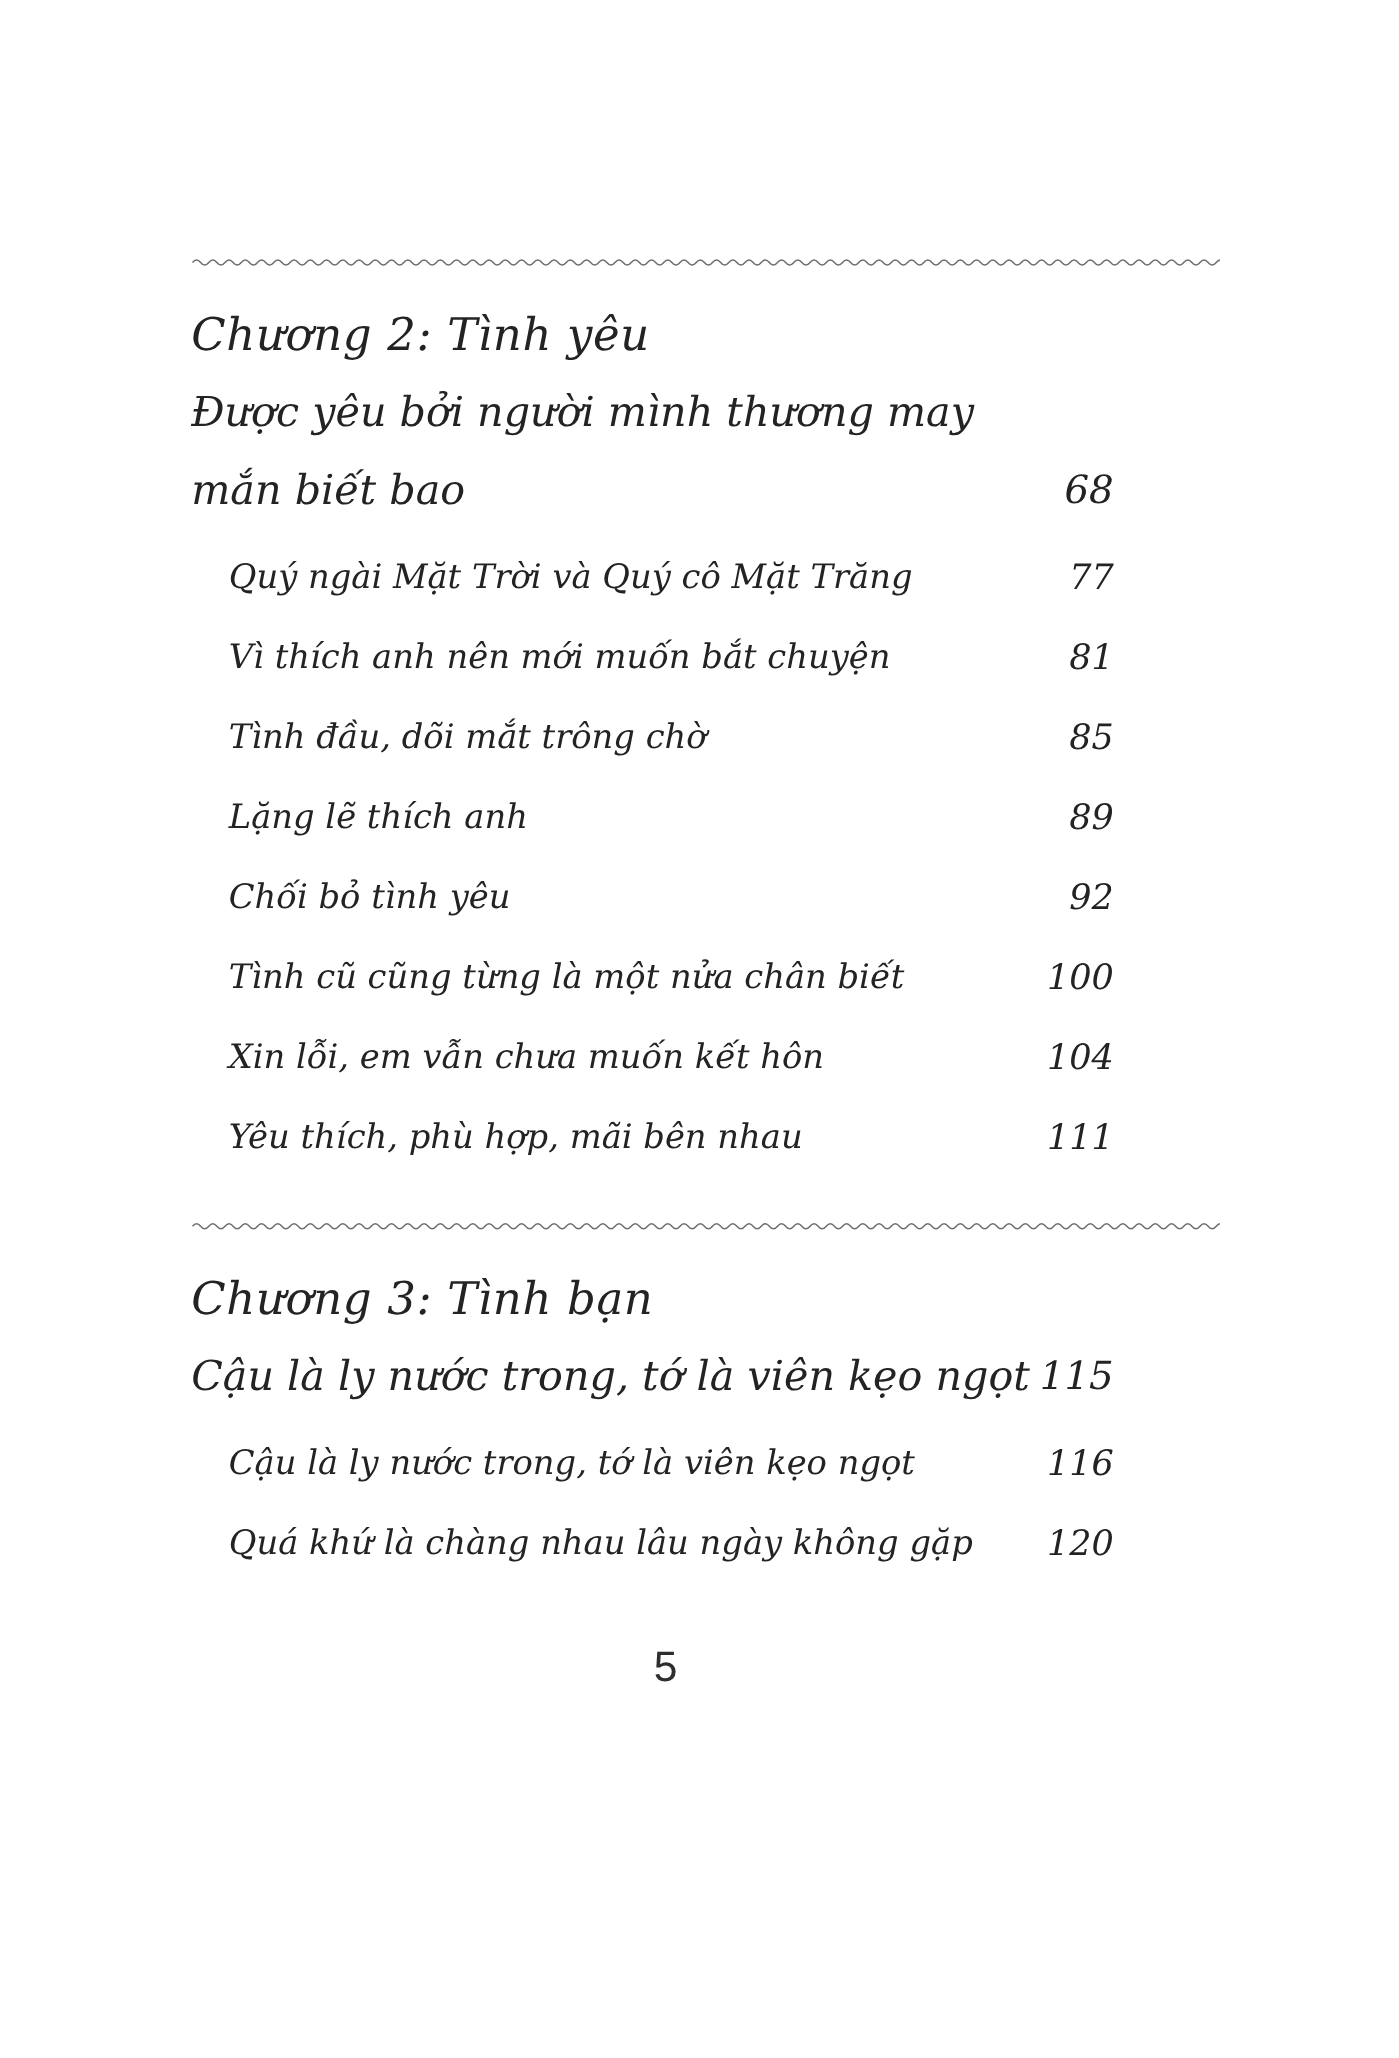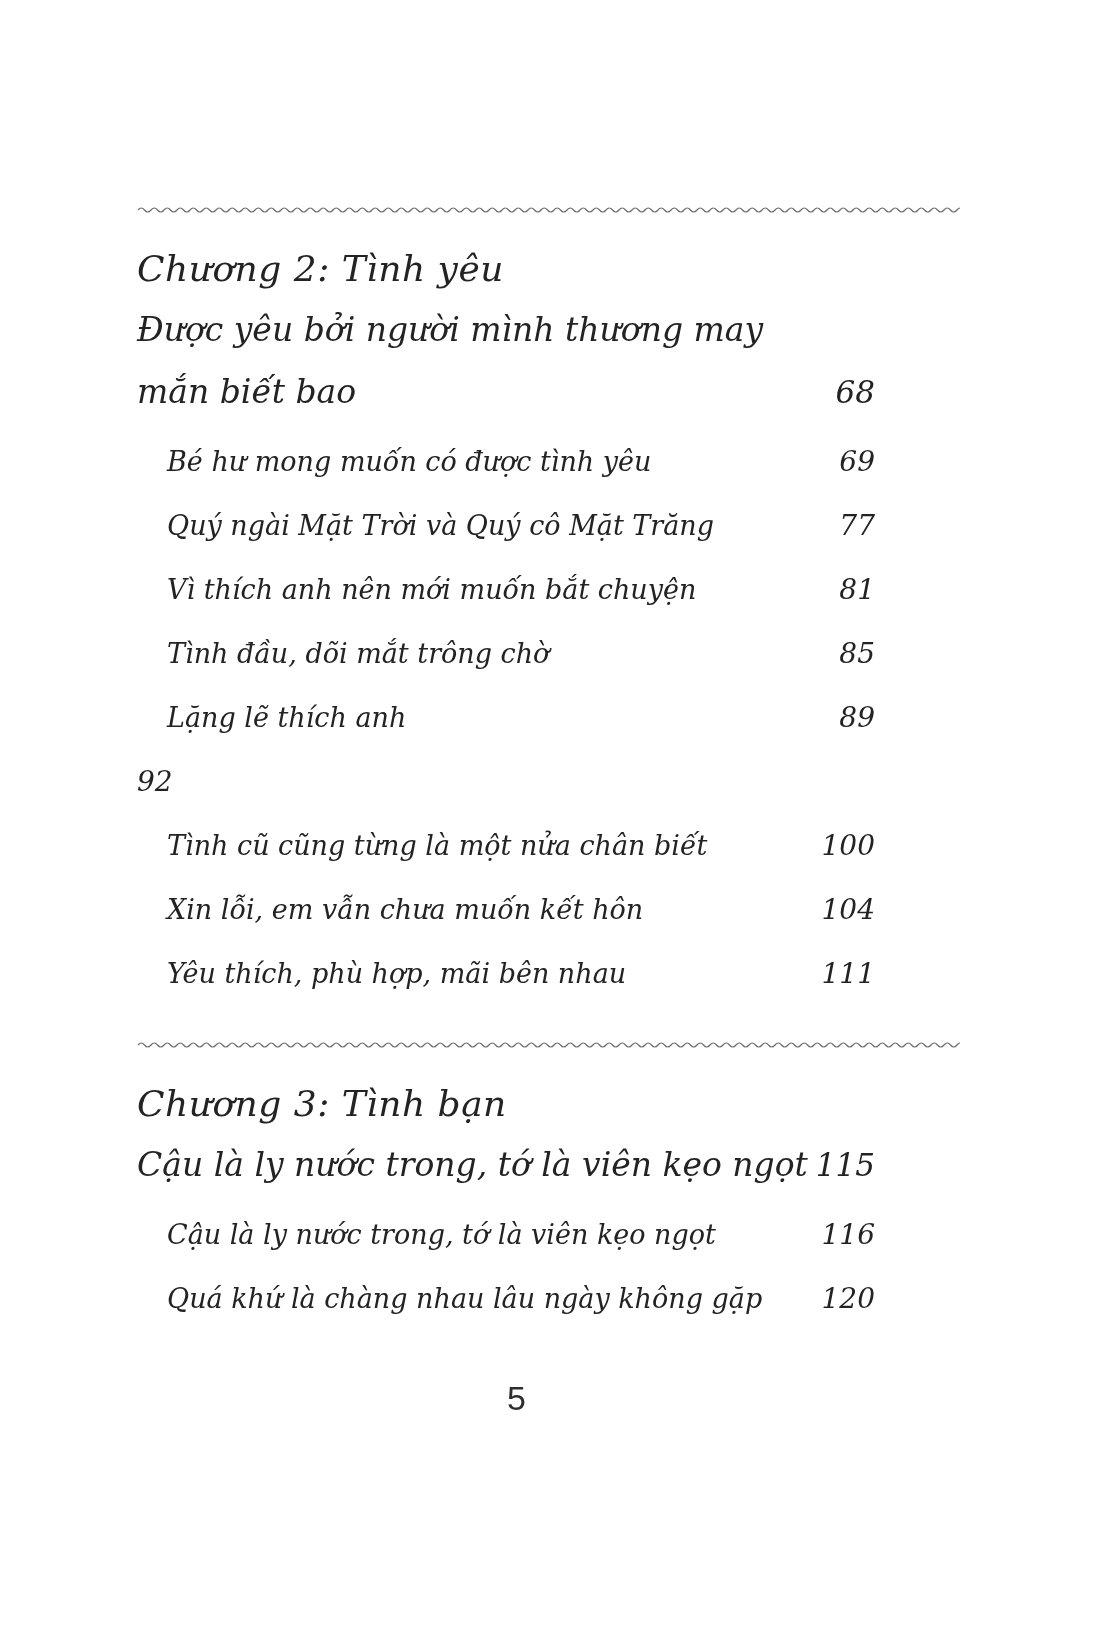--- a/index.html
+++ b/index.html
@@ -12,20 +12,21 @@
   body {
     font-family: "DejaVu Serif", "Liberation Serif", serif;
     color: var(--ink, #232323);
   }
   .page {
     position: relative;
     width: 1034px;
     height: 1646px;
     background: var(--paper, #ffffff);
     overflow: hidden;
+    margin-left: 16px;
   }
   .content {
     padding: 205px 159px 0 137px; 
   }
   .divider {
     line-height: 0;
     margin-bottom: 25px;
   }
   .wave-svg { display: block; }
   .wave-path {
@@ -88,24 +89,20 @@
       <svg class="wave-svg" width="823" height="9" viewBox="0 0 823 9" aria-hidden="true">
         <path class="wave-path" d="M1 5 q3.25 -4 6.5 0 q3.25 4 6.5 0 q3.25 -4 6.5 0 q3.25 4 6.5 0 q3.25 -4 6.5 0 q3.25 4 6.5 0 q3.25 -4 6.5 0 q3.25 4 6.5 0 q3.25 -4 6.5 0 q3.25 4 6.5 0 q3.25 -4 6.5 0 q3.25 4 6.5 0 q3.25 -4 6.5 0 q3.25 4 6.5 0 q3.25 -4 6.5 0 q3.25 4 6.5 0 q3.25 -4 6.5 0 q3.25 4 6.5 0 q3.25 -4 6.5 0 q3.25 4 6.5 0 q3.25 -4 6.5 0 q3.25 4 6.5 0 q3.25 -4 6.5 0 q3.25 4 6.5 0 q3.25 -4 6.5 0 q3.25 4 6.5 0 q3.25 -4 6.5 0 q3.25 4 6.5 0 q3.25 -4 6.5 0 q3.25 4 6.5 0 q3.25 -4 6.5 0 q3.25 4 6.5 0 q3.25 -4 6.5 0 q3.25 4 6.5 0 q3.25 -4 6.5 0 q3.25 4 6.5 0 q3.25 -4 6.5 0 q3.25 4 6.5 0 q3.25 -4 6.5 0 q3.25 4 6.5 0 q3.25 -4 6.5 0 q3.25 4 6.5 0 q3.25 -4 6.5 0 q3.25 4 6.5 0 q3.25 -4 6.5 0 q3.25 4 6.5 0 q3.25 -4 6.5 0 q3.25 4 6.5 0 q3.25 -4 6.5 0 q3.25 4 6.5 0 q3.25 -4 6.5 0 q3.25 4 6.5 0 q3.25 -4 6.5 0 q3.25 4 6.5 0 q3.25 -4 6.5 0 q3.25 4 6.5 0 q3.25 -4 6.5 0 q3.25 4 6.5 0 q3.25 -4 6.5 0 q3.25 4 6.5 0 q3.25 -4 6.5 0 q3.25 4 6.5 0 q3.25 -4 6.5 0 q3.25 4 6.5 0 q3.25 -4 6.5 0 q3.25 4 6.5 0 q3.25 -4 6.5 0 q3.25 4 6.5 0 q3.25 -4 6.5 0 q3.25 4 6.5 0 q3.25 -4 6.5 0 q3.25 4 6.5 0 q3.25 -4 6.5 0 q3.25 4 6.5 0 q3.25 -4 6.5 0 q3.25 4 6.5 0 q3.25 -4 6.5 0 q3.25 4 6.5 0 q3.25 -4 6.5 0 q3.25 4 6.5 0 q3.25 -4 6.5 0 q3.25 4 6.5 0 q3.25 -4 6.5 0 q3.25 4 6.5 0 q3.25 -4 6.5 0 q3.25 4 6.5 0 q3.25 -4 6.5 0 q3.25 4 6.5 0 q3.25 -4 6.5 0 q3.25 4 6.5 0 q3.25 -4 6.5 0 q3.25 4 6.5 0 q3.25 -4 6.5 0 q3.25 4 6.5 0 q3.25 -4 6.5 0 q3.25 4 6.5 0 q3.25 -4 6.5 0 q3.25 4 6.5 0 q3.25 -4 6.5 0 q3.25 4 6.5 0 q3.25 -4 6.5 0 q3.25 4 6.5 0 q3.25 -4 6.5 0 q3.25 4 6.5 0 q3.25 -4 6.5 0 q3.25 4 6.5 0 q3.25 -4 6.5 0 q3.25 4 6.5 0 q3.25 -4 6.5 0 q3.25 4 6.5 0 q3.25 -4 6.5 0 q3.25 4 6.5 0 q3.25 -4 6.5 0 q3.25 4 6.5 0 q3.25 -4 6.5 0 q3.25 4 6.5 0 q3.25 -4 6.5 0 q3.25 4 6.5 0 q3.25 -4 6.5 0 q3.25 4 6.5 0 q3.25 -4 6.5 0 q3.25 4 6.5 0 q3.25 -4 6.5 0 q3.25 4 6.5 0 q3.25 -4 6.5 0 q3.25 4 6.5 0 q3.25 -4 6.5 0 q3.25 4 6.5 0"></path>
       </svg>
     </div>
     <h2 class="chapter">Chương 2: Tình yêu</h2>
     <div class="row subtitle-row">
       <span class="subtitle">Được yêu bởi người mình thương may mắn biết bao</span>
       <span class="pagenum">68</span>
     </div>
     <div class="entries">
-  <div class="row entry-row">
-    <span class="entry-title">Bé hư mong muốn có được tình yêu</span>
-    <span class="pagenum">69</span>
-  </div>
 
 
   <div class="row entry-row">
     <span class="entry-title">Quý ngài Mặt Trời và Quý cô Mặt Trăng</span>
     <span class="pagenum">77</span>
   </div>
 
   <div class="row entry-row">
     <span class="entry-title">Vì thích anh nên mới muốn bắt chuyện</span>
     <span class="pagenum">81</span>
@@ -115,20 +112,21 @@
     <span class="entry-title">Tình đầu, dõi mắt trông chờ</span>
     <span class="pagenum">85</span>
   </div>
 
   <div class="row entry-row">
     <span class="entry-title">Lặng lẽ thích anh</span>
     <span class="pagenum">89</span>
   </div>
 
   <div class="row entry-row">
+    <span class="entry-title">Chối bỏ tình yêu</span>
     <span class="pagenum">92</span>
   </div>
 
 
   <div class="row entry-row">
     <span class="entry-title">Tình cũ cũng từng là một nửa chân biết</span>
     <span class="pagenum">100</span>
   </div>
 
   <div class="row entry-row">

